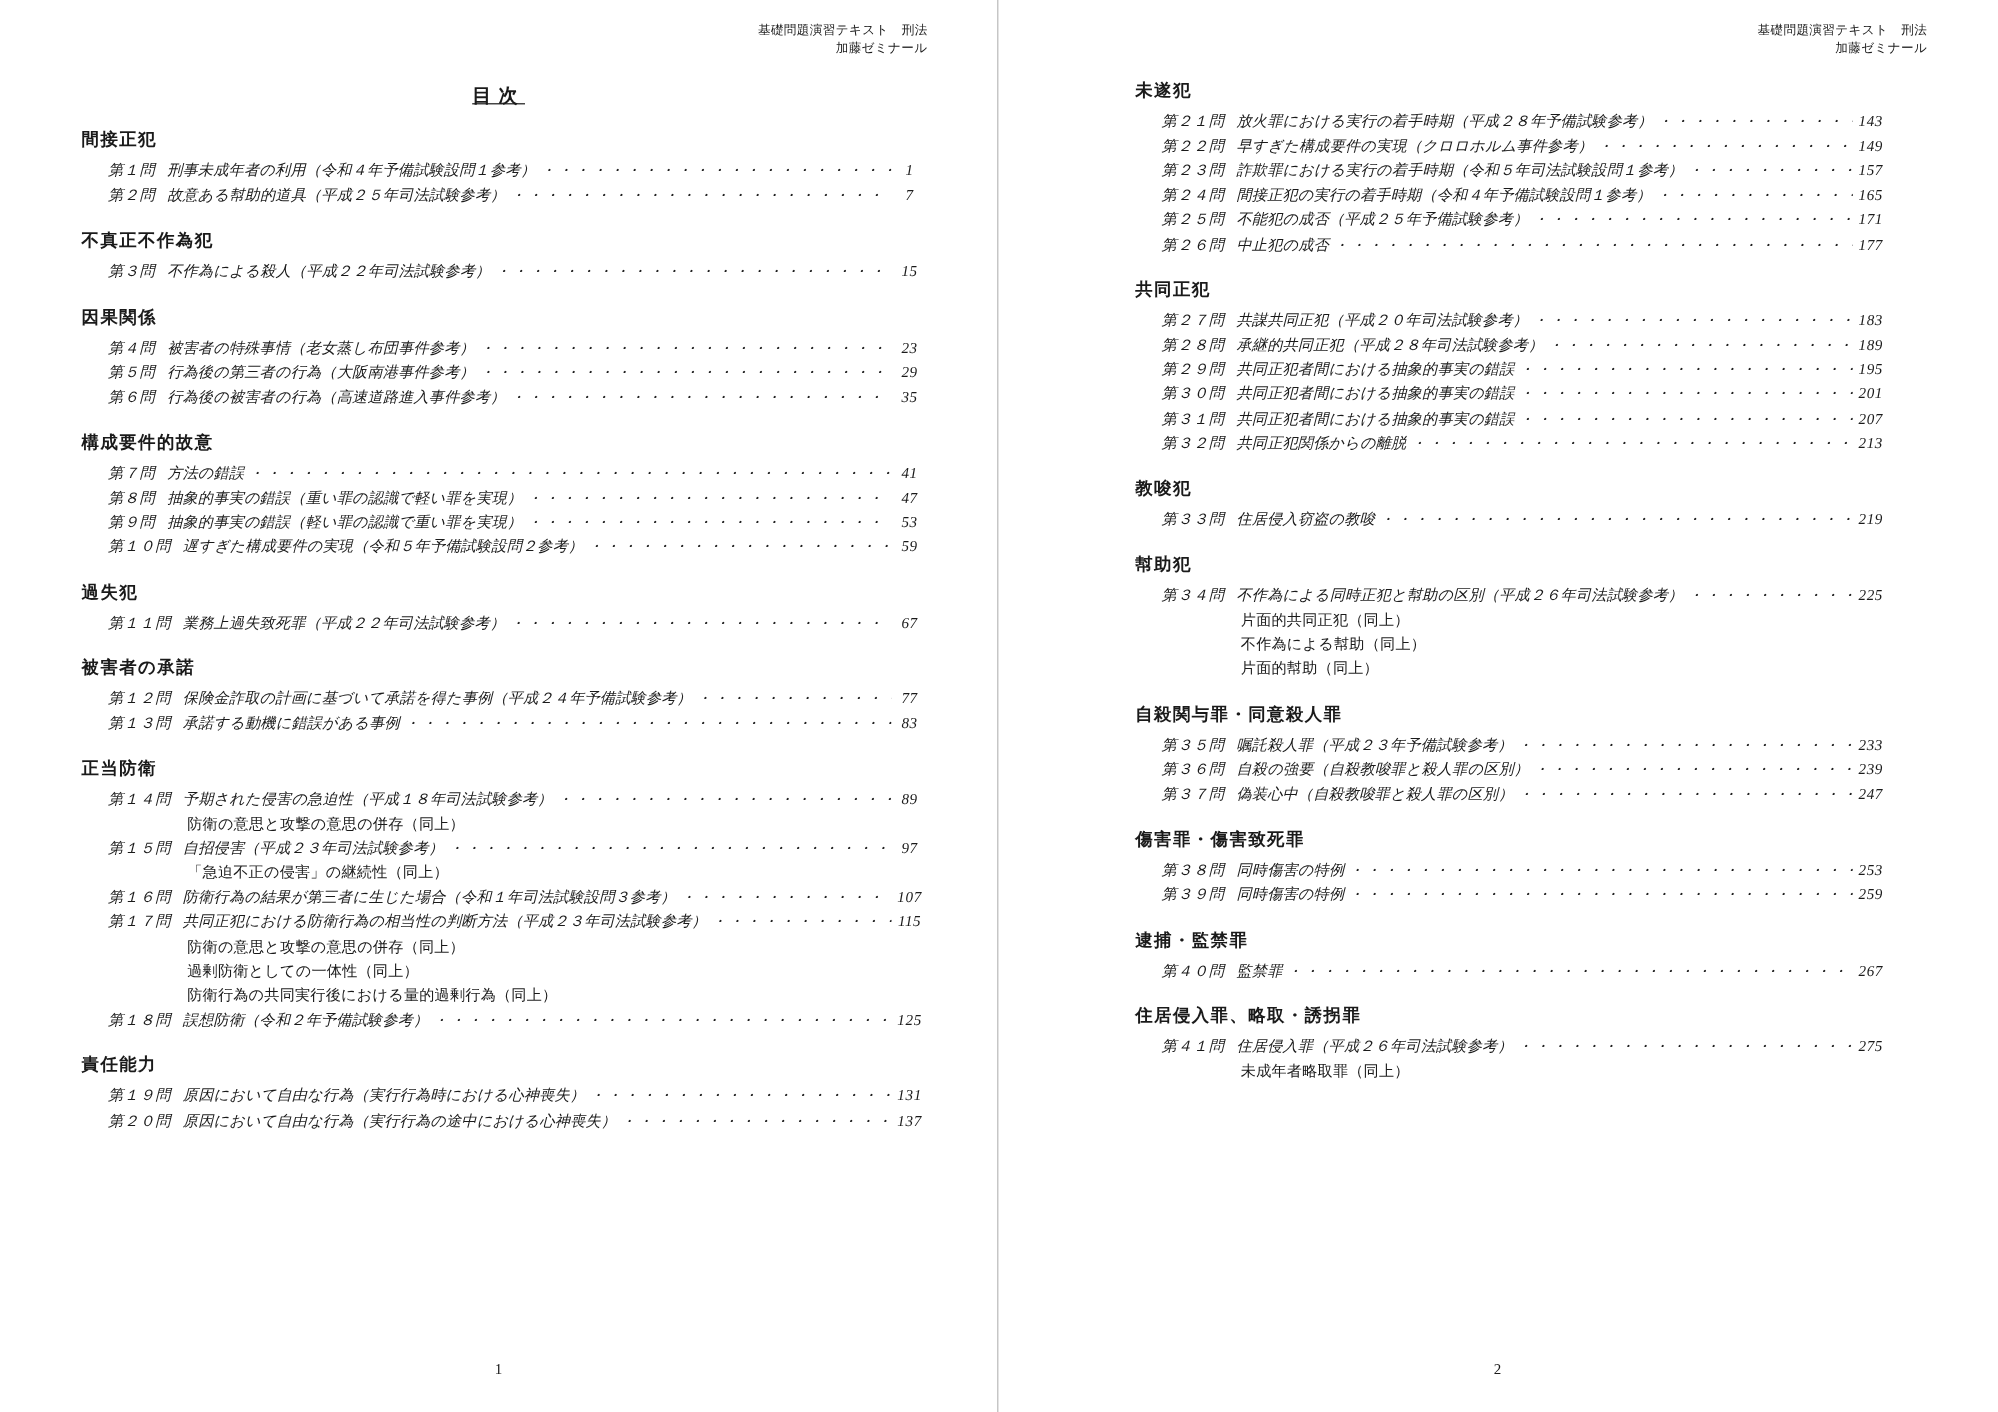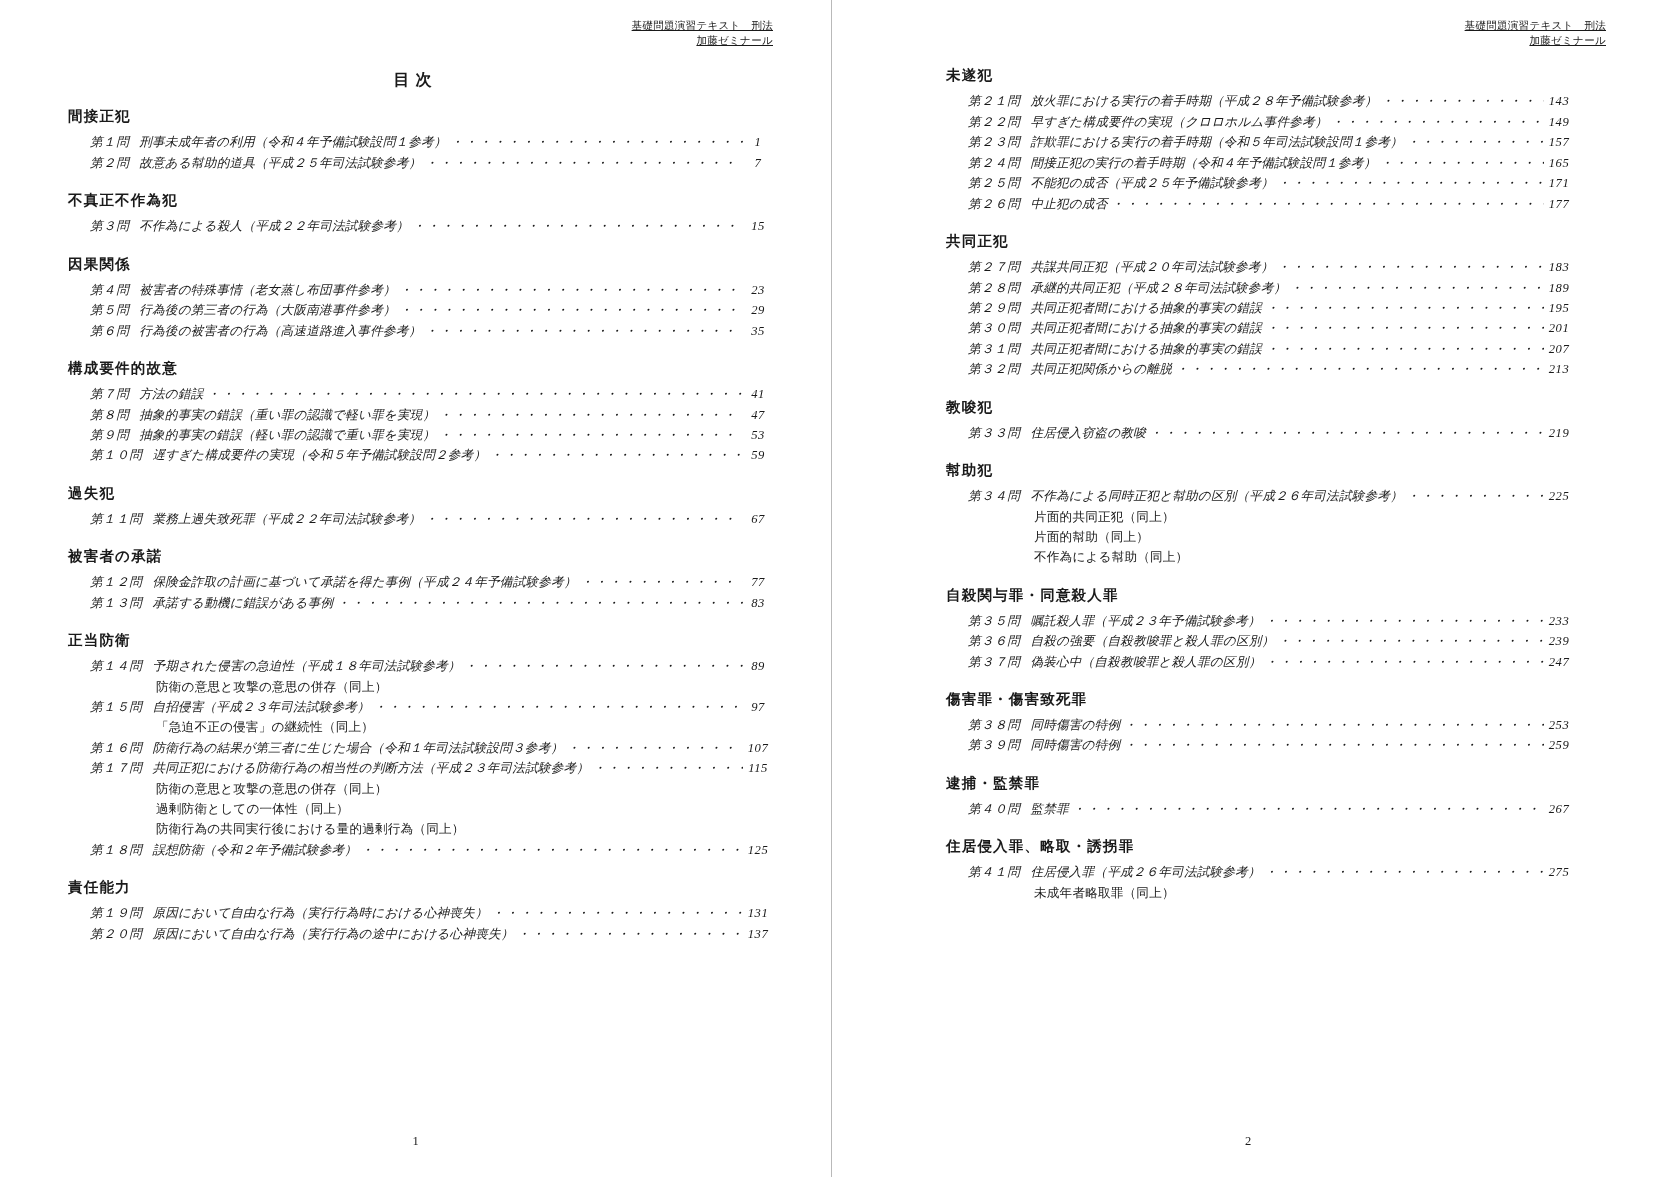--- a/index.html
+++ b/index.html
@@ -29,27 +29,28 @@
   }
   .page.left { border-right: 1px solid #b9b9b9; }
   .running-head {
     text-align: right;
     font-size: 10.5px;
     line-height: 1.45;
     color: #1a1a1a;
     letter-spacing: 0.3px;
     margin-right: 10px;
   }
-  .running-head div { white-space: nowrap; text-decoration: underline; }
+  .running-head div { white-space: nowrap; }
   .toc-title {
     text-align: center;
     font-size: 16px;
     font-weight: bold;
     letter-spacing: 6px;
     margin: 22px 0 16px 0;
+    text-decoration: underline;
   }
   .content {
     padding-left: 20px;
     padding-right: 10px;
   }
   .content.right { padding-left: 66px; padding-right: 42px; padding-top: 18px;}
   .section {
     margin-top: 18px;
   }
   .section:first-child { margin-top: 0; }
@@ -369,22 +370,22 @@
         </div>
         <div class="section">
           <div class="section-title">幇助犯</div>
           <div class="entry">
             <span class="num">第３４問</span>
             <span class="label">不作為による同時正犯と幇助の区別（平成２６年司法試験参考）</span>
             <span class="leader">・・・・・・・・・・・・・・・・・・・・・・・・・・・・・・・・・・・・・・・・・・・・・・・・・・・・・・・・・・・・・・・・・・・・・・・・・・・・・・・・・・・・・・・・・・・・・・・・・・・・・・・・・・・・・・・・・・・・・・・・・・・・・・・・・・・・・・・・・・・・・・・・・・・・・・・・・・・・・・・・・・・・・・・・・・・・・・・・・・・・・・・・・・・・・・・・・・・・・・・・・・・・・・・・・・・・・・・・・・・・・・・・・・・・・・・・・・・・・・・・・・・・・・・・</span>
             <span class="pageno">225</span>
           </div>
           <div class="subline">片面的共同正犯（同上）</div>
+          <div class="subline">不作為による幇助（同上）</div>
           <div class="subline">片面的幇助（同上）</div>
-          <div class="subline">不作為による幇助（同上）</div>
         </div>
         <div class="section">
           <div class="section-title">自殺関与罪・同意殺人罪</div>
           <div class="entry">
             <span class="num">第３５問</span>
             <span class="label">嘱託殺人罪（平成２３年予備試験参考）</span>
             <span class="leader">・・・・・・・・・・・・・・・・・・・・・・・・・・・・・・・・・・・・・・・・・・・・・・・・・・・・・・・・・・・・・・・・・・・・・・・・・・・・・・・・・・・・・・・・・・・・・・・・・・・・・・・・・・・・・・・・・・・・・・・・・・・・・・・・・・・・・・・・・・・・・・・・・・・・・・・・・・・・・・・・・・・・・・・・・・・・・・・・・・・・・・・・・・・・・・・・・・・・・・・・・・・・・・・・・・・・・・・・・・・・・・・・・・・・・・・・・・・・・・・・・・・・・・・・</span>
             <span class="pageno">233</span>
           </div>
           <div class="entry">

